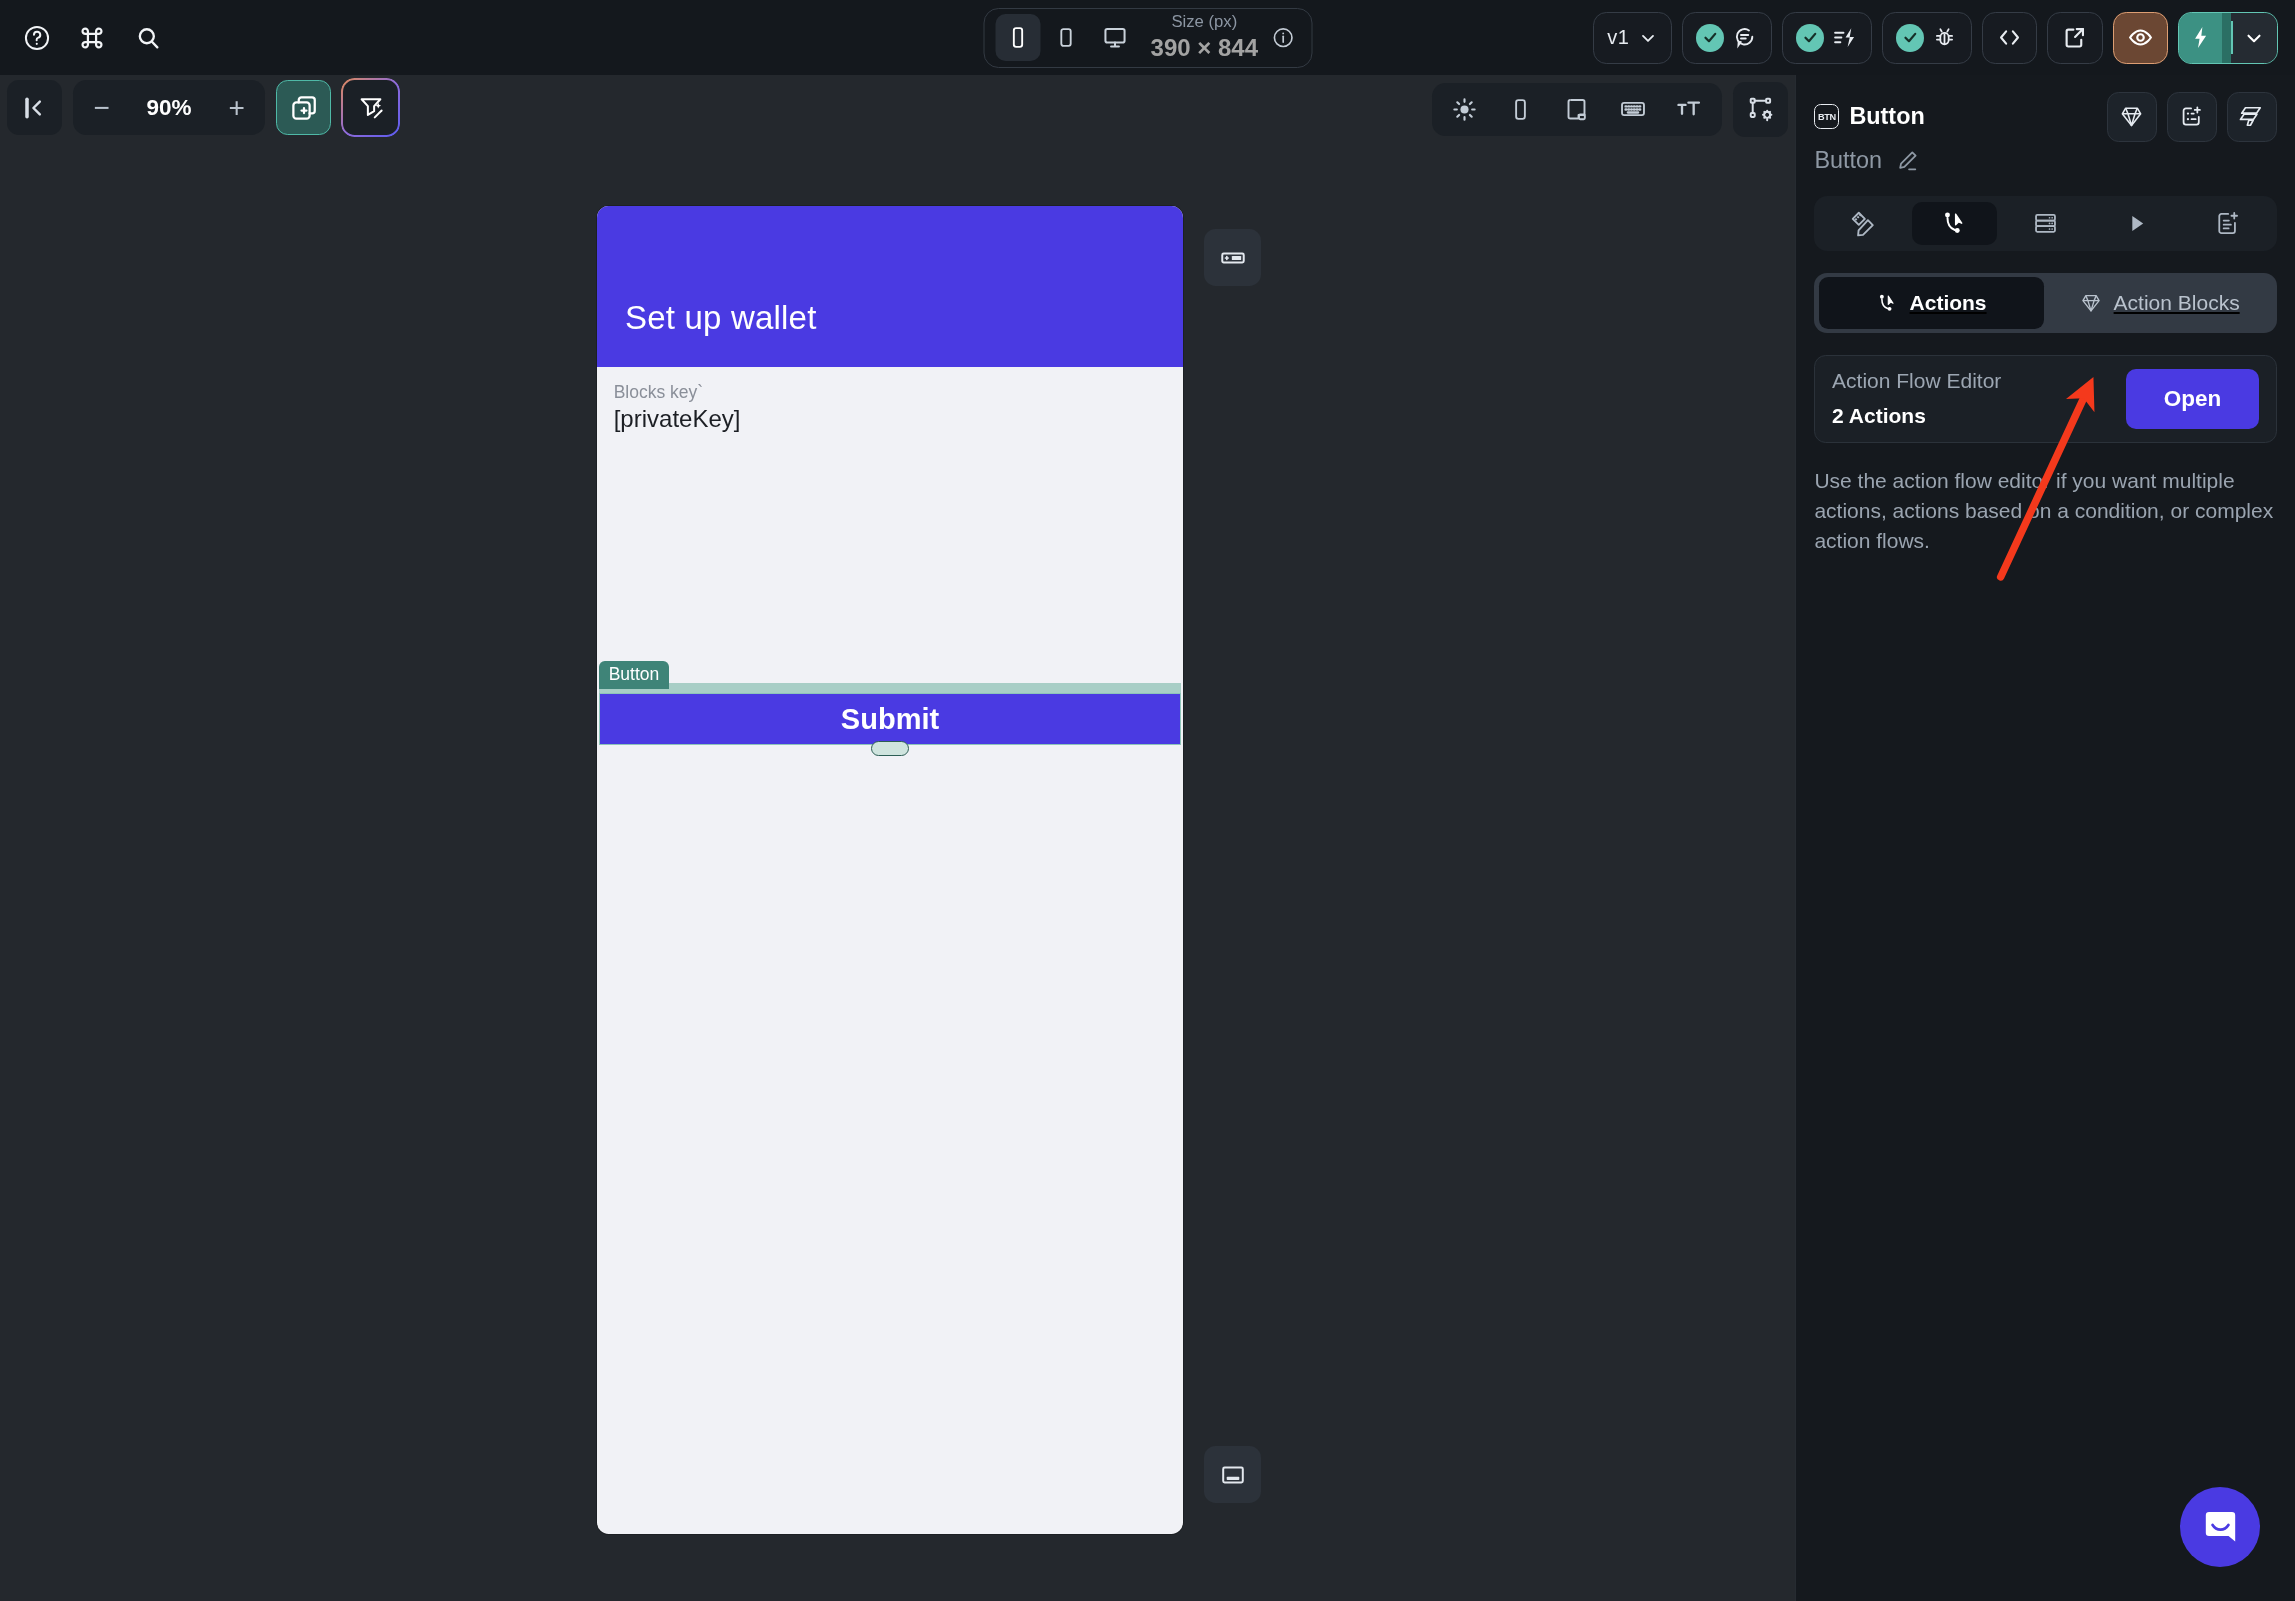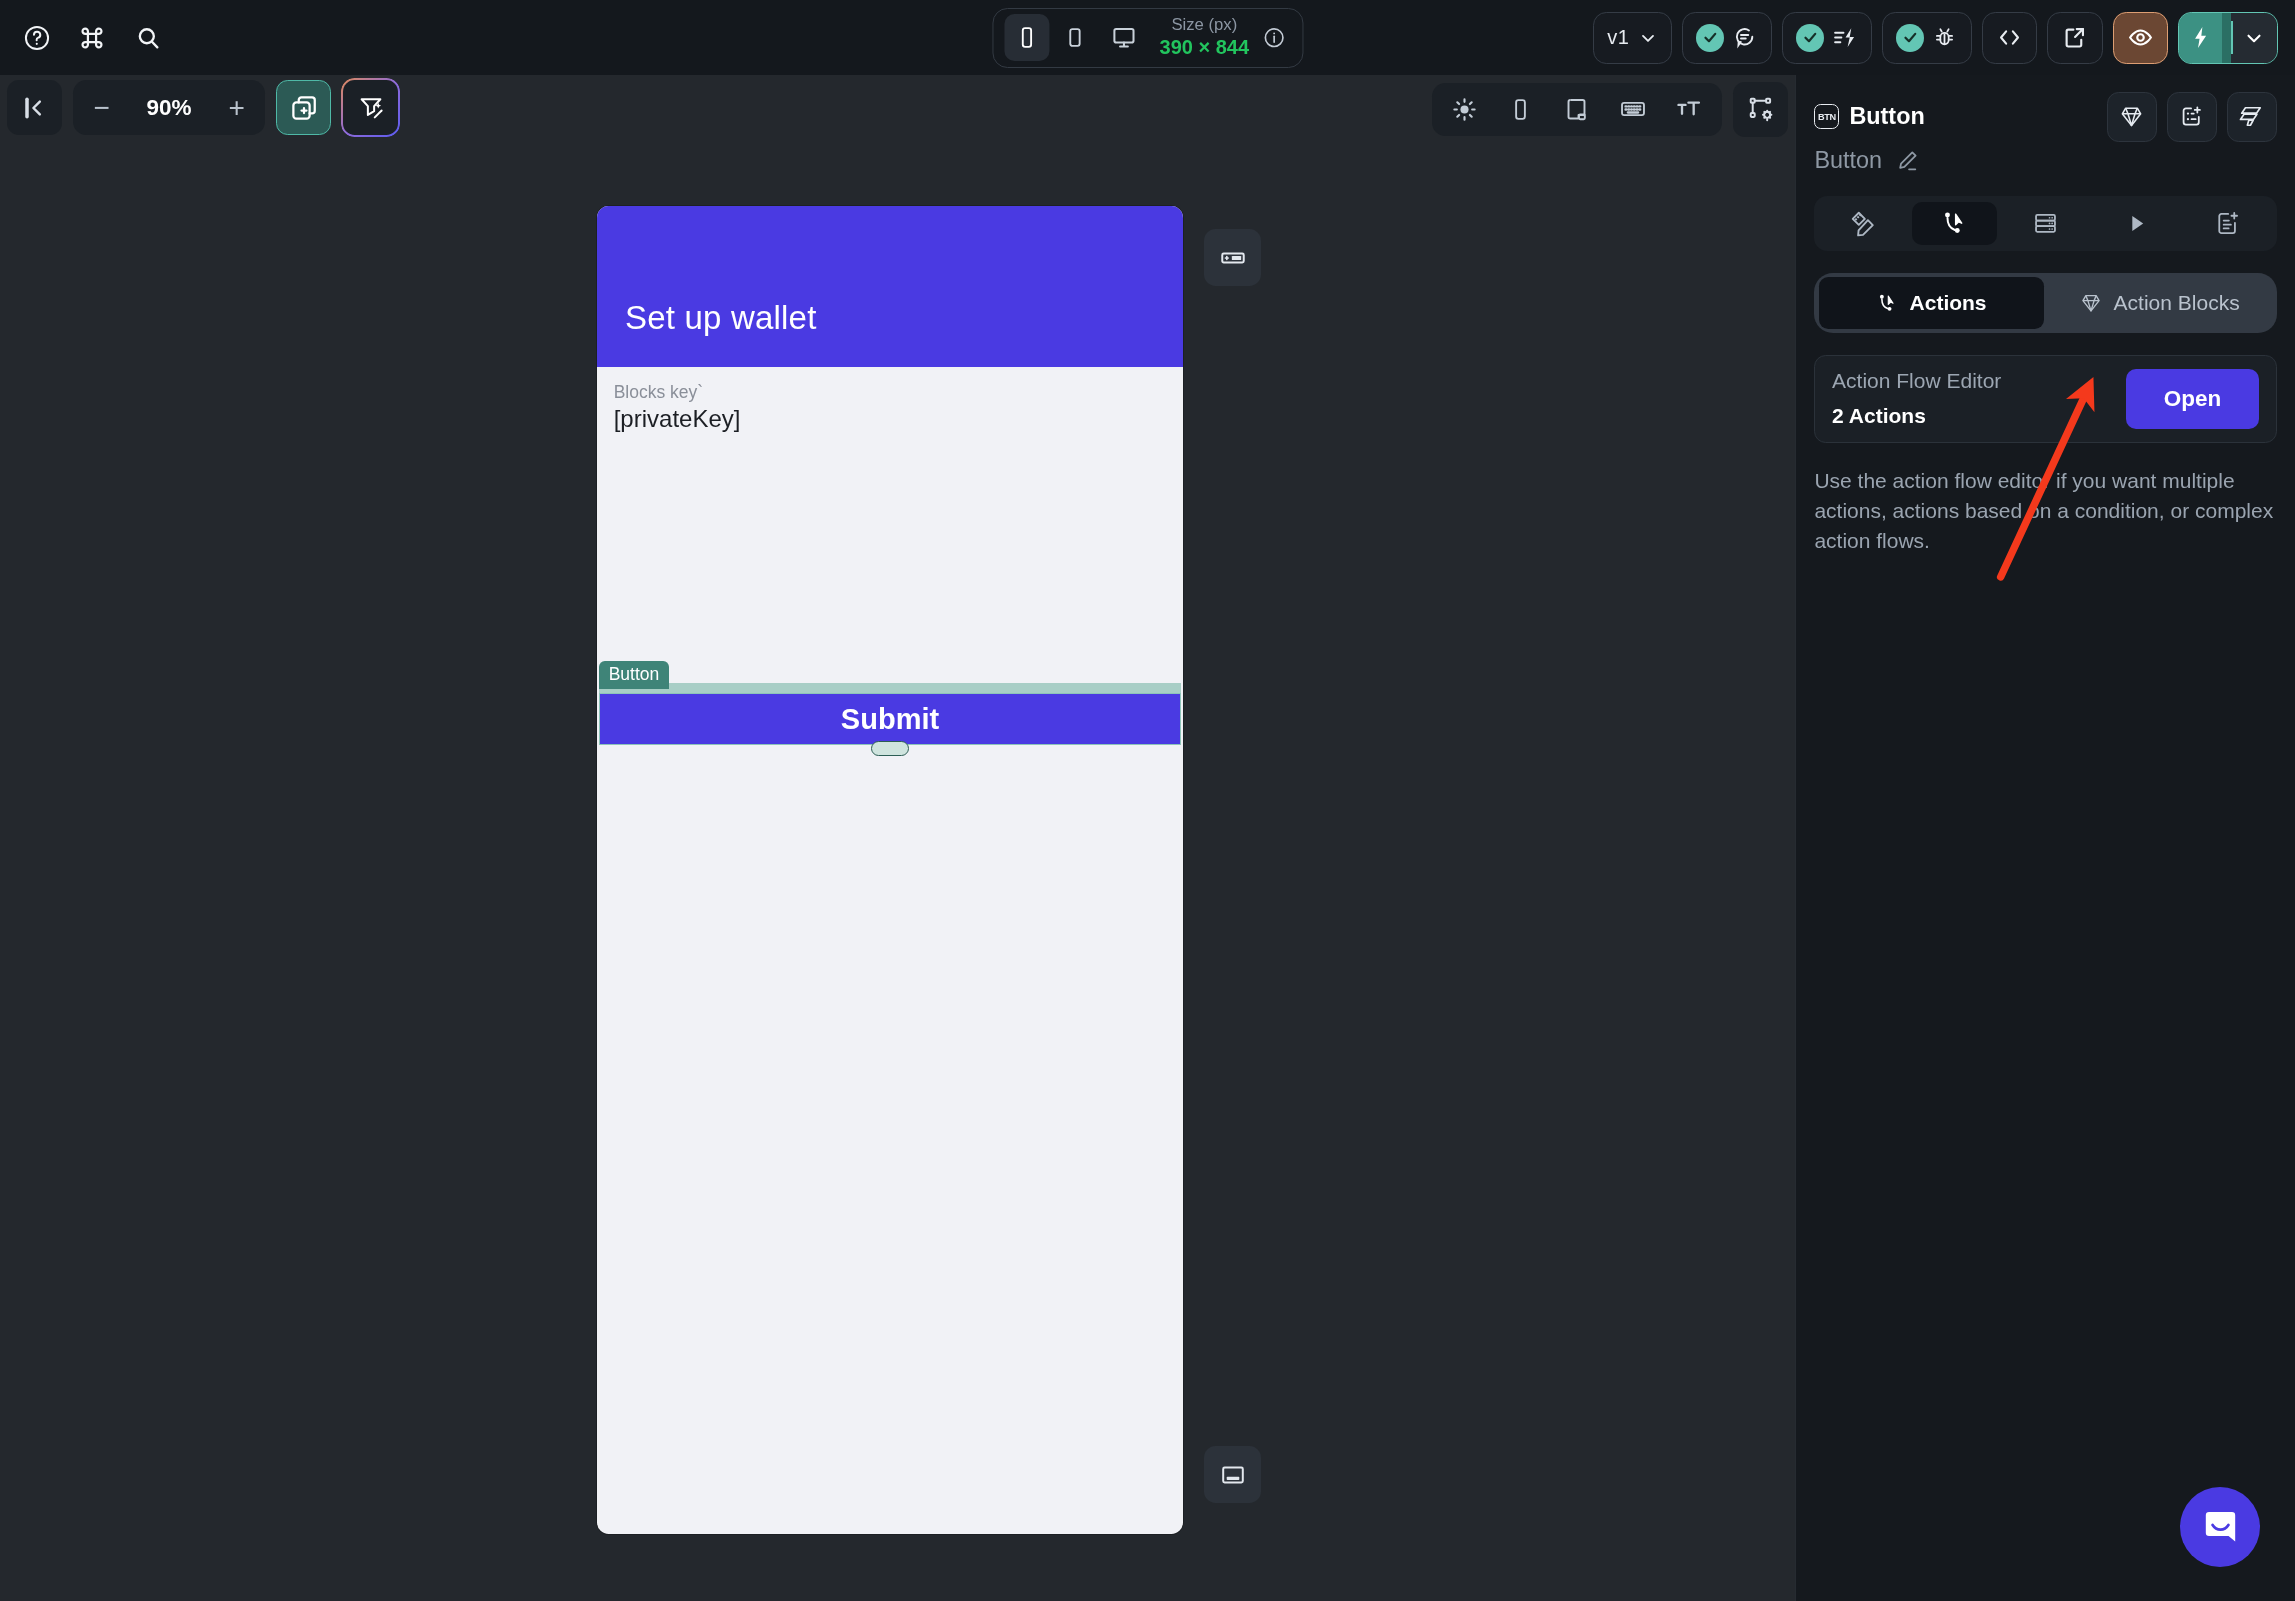--- a/index.html
+++ b/index.html
@@ -34,21 +34,21 @@
     background: #14181d;
   }
   .devbtn {
     width: 45px; height: 47px; border-radius: 10px;
     display: flex; align-items: center; justify-content: center;
     color: #c9d1da; cursor: pointer;
   }
   .devbtn.active { background: #272d35; color: #fff; }
   .size-label { margin-left: 10px; margin-right: 5px; text-align: center; line-height: 1.25; }
   .size-label .sl-top { font-size: 16.7px; color: #8c96a3; }
-  .size-label .sl-bot { font-size: 20px; color: #22c55e; font-weight: 600; }
+  .size-label .sl-bot { font-size: 24px; color: #a3a3a3; font-weight: 600; }
   .info-ic { width: 33px; height: 33px; color: #c2cad4; display:flex; align-items:center; justify-content:center; cursor:pointer;}
 
   .topbar-right {
     position: absolute; right: 16.7px; top: 0; height: 75px;
     display: flex; align-items: center; gap: 10px; padding-left: 35px;
   }
   .pill {
     height: 52px; border: 0.8px solid #353c46; border-radius: 13.3px;
     display: flex; align-items: center; justify-content: center;
     padding: 0 13.3px; gap: 8.3px; color: #e8ecf1; cursor: pointer;
@@ -185,22 +185,22 @@
     margin: 22px 18.4px 0 18.4px; height: 55px; background: #1b2026; border-radius: 13.3px;
     display:flex; align-items:center; padding: 0 6.7px; gap: 6.7px;
   }
   .rp-tab {
     flex: 1; height: 43px; border-radius: 10px; display:flex; align-items:center; justify-content:center;
     color:#aeb8c4; cursor:pointer;
   }
   .rp-tab.active { background:#10141a; color:#fff; }
 
   .seg {
-    margin: 22px 18.4px 0 18.4px; height: 60px; background:#333a44; border-radius: 19px;
-    display:flex; align-items:center; padding: 4.2px; gap: 3.3px;
+    margin: 22px 18.4px 0 18.4px; height: 60px; background:#333a44; border-radius: 13px;
+    display:flex; align-items:center; padding: 4.2px; gap: 3.3px; text-decoration: underline;
   }
   .seg-item {
     flex:1; height: 52px; border-radius: 9.2px; display:flex; align-items:center; justify-content:center;
     gap: 11.7px; font-size: 21px; color:#b9c2cd; cursor:pointer;
   }
   .seg-item.active { background:#10141a; color:#ffffff; font-weight:700; }
 
   .afe-card {
     margin: 22px 18.4px 0 18.4px; background:#1b2026; border:0.8px solid #2b323a; border-radius: 11.7px;
     height: 88px; display:flex; align-items:center; justify-content:space-between; padding: 0 16.7px;

